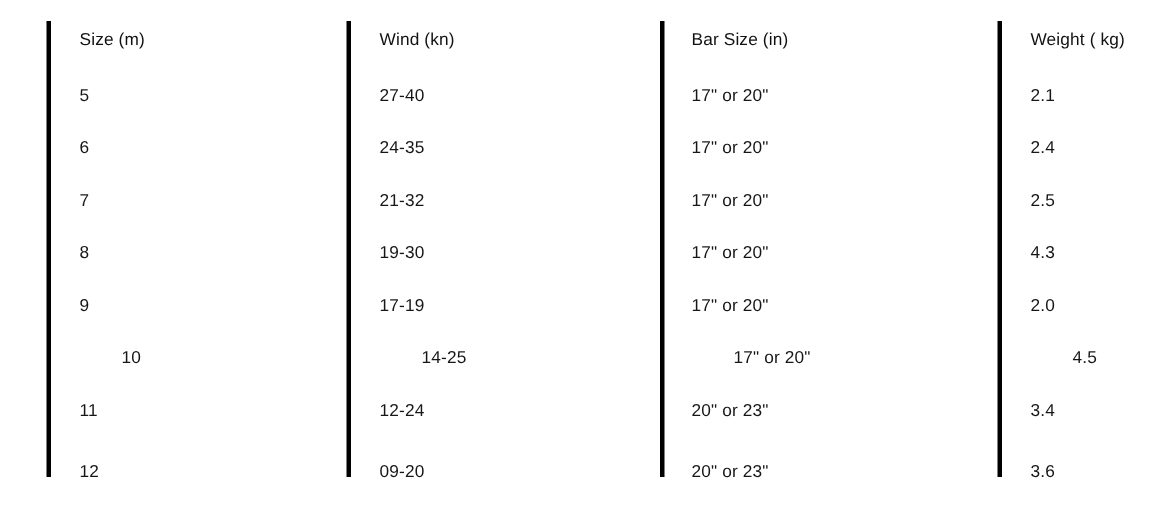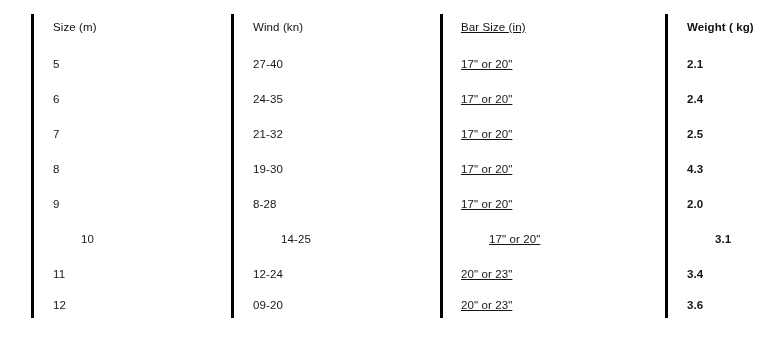--- a/index.html
+++ b/index.html
@@ -43,33 +43,33 @@
   .cell.header {
     font-size: 11.5px;
     color: #111111;
   }
   
   .col-0 .divider { left: 31px; }
   .col-0 .cell    { left: 53px; }
   .col-1 .divider { left: 231px; }
   .col-1 .cell    { left: 253px; }
   .col-2 .divider { left: 440px; }
-  .col-2 .cell    { left: 461px; text-decoration: underline; }
+  .col-2 .cell    { left: 461px; }
   .col-3 .divider { left: 665px; }
-  .col-3 .cell    { left: 687px; font-weight: bold; }
+  .col-3 .cell    { left: 687px; }
   
   .r-h { top: 20px; }
   .r-0 { top: 57px; }
   .r-1 { top: 92px; }
   .r-2 { top: 127px; }
   .r-3 { top: 162px; }
   .r-4 { top: 197px; }
   .r-5 { top: 232px; margin-left: 28px; }
   .r-6 { top: 267px; }
-  .r-7 { top: 298px; }
+  .r-7 { top: 308px; }
 </style>
 </head>
 <body>
 
 <div id="chart-table">
 
   <div class="col col-0">
     <div class="divider"></div>
     <div class="cell header r-h">Size (m)</div>
     <div class="cell r-0">5</div>
@@ -82,21 +82,21 @@
     <div class="cell r-7">12</div>
   </div>
 
   <div class="col col-1">
     <div class="divider"></div>
     <div class="cell header r-h">Wind (kn)</div>
     <div class="cell r-0">27-40</div>
     <div class="cell r-1">24-35</div>
     <div class="cell r-2">21-32</div>
     <div class="cell r-3">19-30</div>
-    <div class="cell r-4">8-28</div>
+    <div class="cell r-4">17-19</div>
     <div class="cell r-5">14-25</div>
     <div class="cell r-6">12-24</div>
     <div class="cell r-7">09-20</div>
   </div>
 
   <div class="col col-2">
     <div class="divider"></div>
     <div class="cell header r-h">Bar Size (in)</div>
     <div class="cell r-0">17" or 20"</div>
     <div class="cell r-1">17" or 20"</div>
@@ -109,18 +109,18 @@
   </div>
 
   <div class="col col-3">
     <div class="divider"></div>
     <div class="cell header r-h">Weight ( kg)</div>
     <div class="cell r-0">2.1</div>
     <div class="cell r-1">2.4</div>
     <div class="cell r-2">2.5</div>
     <div class="cell r-3">4.3</div>
     <div class="cell r-4">2.0</div>
-    <div class="cell r-5">3.1</div>
+    <div class="cell r-5">4.5</div>
     <div class="cell r-6">3.4</div>
     <div class="cell r-7">3.6</div>
   </div>
 
 </div>
 
 </body></html>

